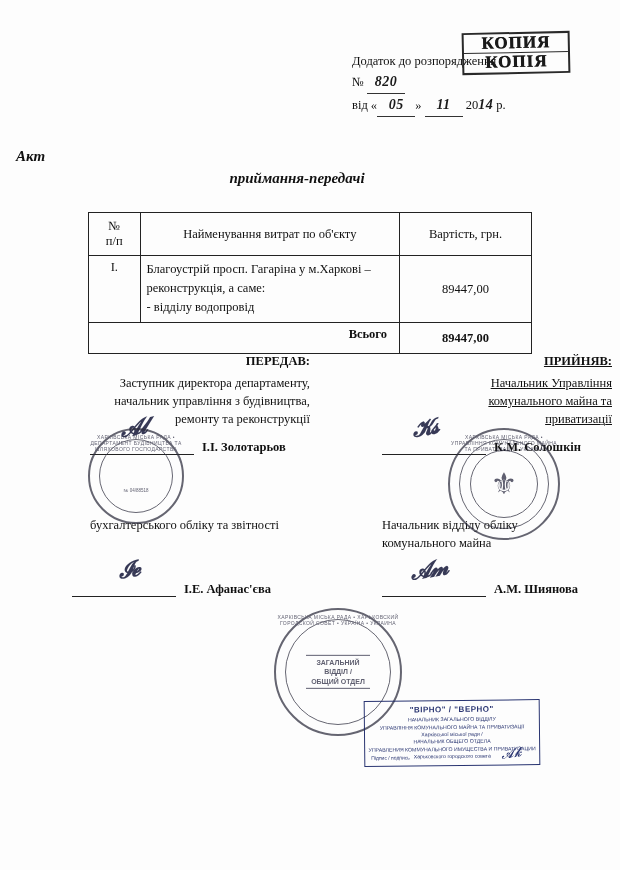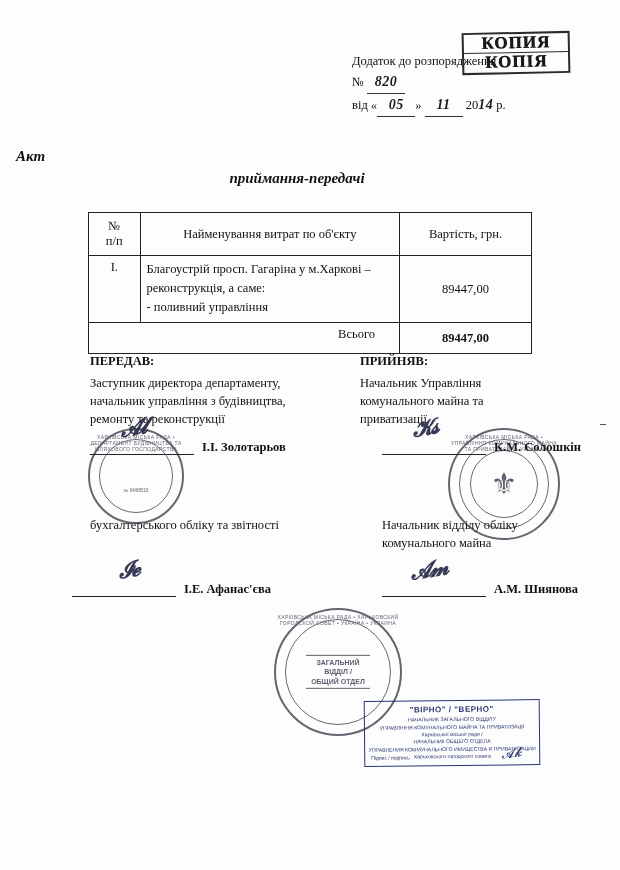--- a/index.html
+++ b/index.html
@@ -113,34 +113,35 @@
   .tbl .c-num { width: 42px; text-align: center; }
   .tbl .c-name { width: 268px; }
   .tbl .c-cost { width: 128px; text-align: center; }
   .tbl thead td { text-align: center; vertical-align: middle; height: 34px; }
   .tbl .row-body td { height: 58px; }
   .tbl .row-body .c-name { line-height: 1.5; }
   .tbl .row-body .c-cost { vertical-align: middle; }
   .tbl .row-total td { height: 22px; }
   .tbl .row-total .total-label {
     text-align: right;
-    font-weight: normal;
-    padding-right: 24px;
+    font-weight: bold;
+    padding-right: 12px;
   }
   .tbl .row-total .c-cost { font-weight: bold; vertical-align: middle; }
 
   
   .sig-col {
     position: absolute;
     font-size: 12.5px;
     line-height: 1.45;
     width: 220px;
+    text-align: right;
   }
   .sig-left  { left: 90px;  top: 352px; }
-  .sig-right { left: 360px; top: 352px; }
+  .sig-right { left: 392px; top: 352px; text-decoration: underline; }
   .sig-head { font-weight: bold; margin-bottom: 4px; }
 
   .sig-block2 {
     position: absolute;
     font-size: 12.5px;
     line-height: 1.45;
     width: 220px;
   }
   .sig2-left  { left: 90px;  top: 516px; }
   .sig2-right { left: 382px; top: 516px; }
@@ -341,21 +342,21 @@
         <td class="c-name">Найменування витрат по об'єкту</td>
         <td class="c-cost">Вартість, грн.</td>
       </tr>
     </thead>
     <tbody>
       <tr class="row-body">
         <td class="c-num">I.</td>
         <td class="c-name">
           <div>Благоустрій просп. Гагаріна у м.Харкові –</div>
           <div>реконструкція, а саме:</div>
-          <div>- поливний управління</div>
+          <div>- відділу водопровід</div>
         </td>
         <td class="c-cost">89447,00</td>
       </tr>
       <tr class="row-total">
         <td class="total-label" colspan="2">Всього</td>
         <td class="c-cost">89447,00</td>
       </tr>
     </tbody>
   </table>
 

